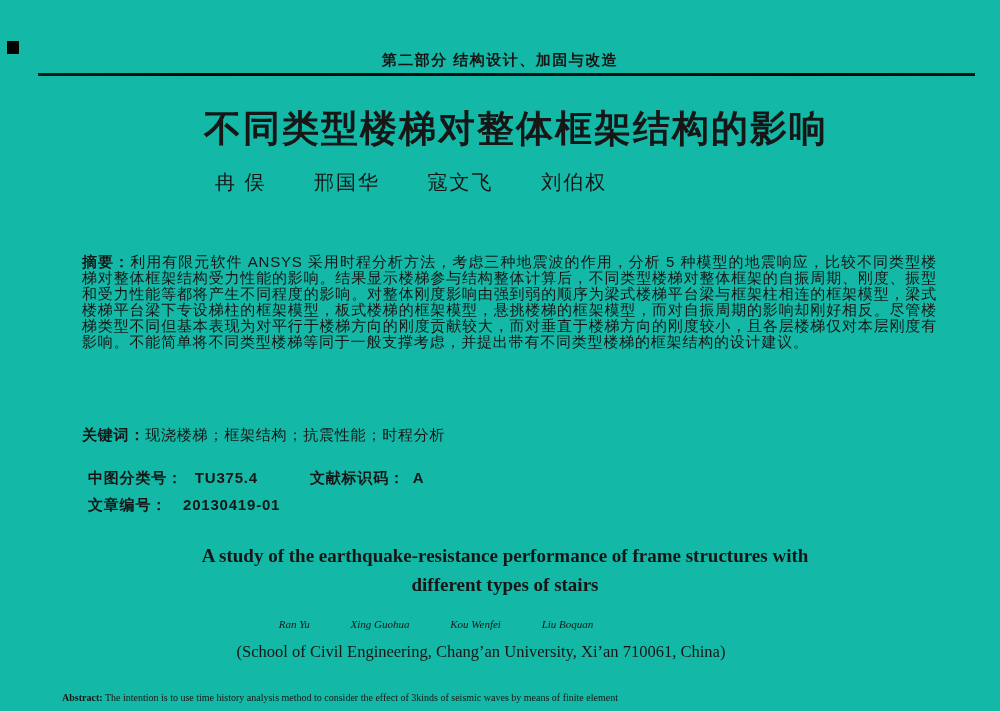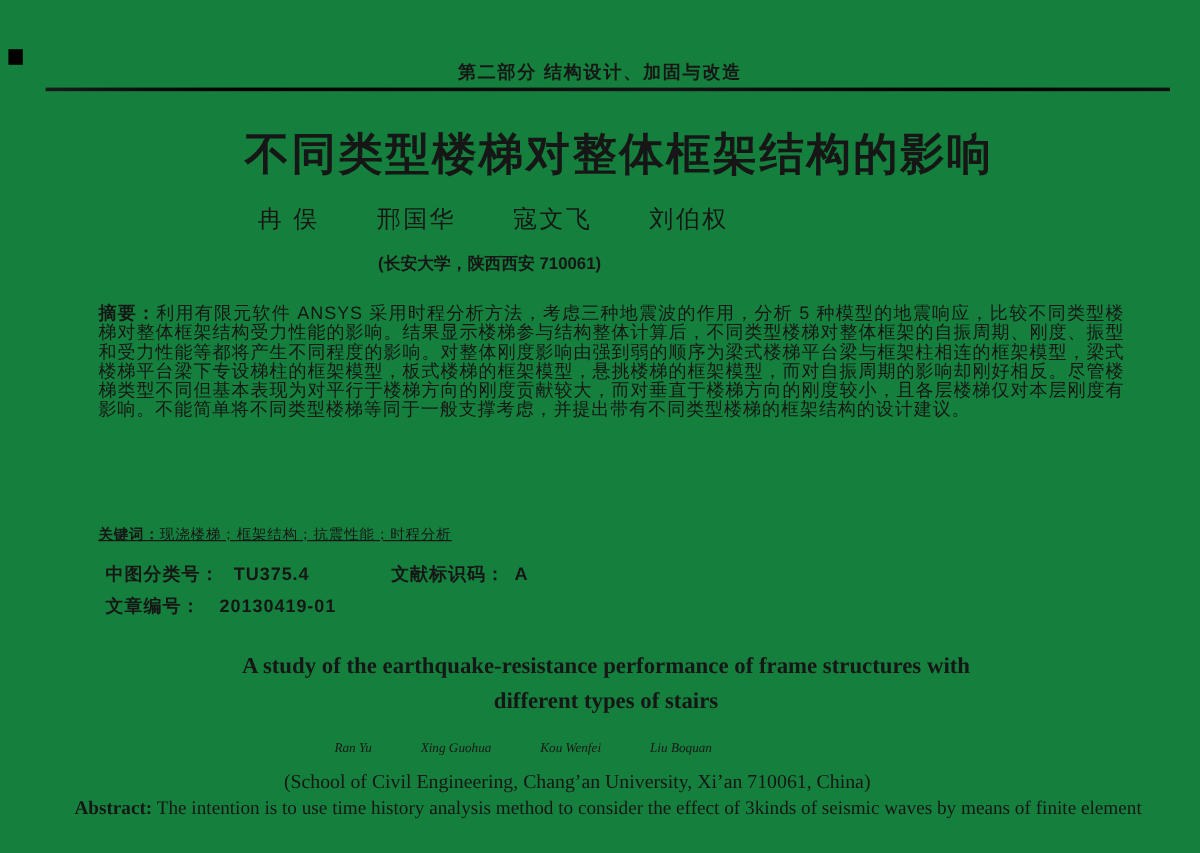--- a/index.html
+++ b/index.html
@@ -4,21 +4,21 @@
 <style>
   html, body {
     margin: 0;
     padding: 0;
     background: #ffffff;
   }
   .page {
     position: relative;
     width: 1000px;
     height: 711px;
-    background: #15803d;
+    background: #14b8a6;
     color: #161616;
     font-family: "Liberation Sans", sans-serif;
     overflow: hidden;
   }
   .scan-mark {
     position: absolute;
     left: 7px;
     top: 41px;
     width: 12px;
     height: 13px;
@@ -78,37 +78,36 @@
     left: 82px;
     width: 855px;
     font-size: 15px;
     line-height: 16px;
     letter-spacing: 0.8px;
     text-align: justify;
   }
   .abstract-cn .lbl { font-weight: bold; }
   .keywords-cn {
     position: absolute;
-    top: 437px;
+    top: 426px;
     left: 82px;
-    font-size: 12px;
-    letter-spacing: 0.8px;
-    text-decoration: underline;
+    font-size: 15px;
+    letter-spacing: 0.8px;
   }
   .keywords-cn .lbl { font-weight: bold; }
   .clc-line {
     position: absolute;
     top: 469px;
     left: 88px;
     font-size: 15px;
     letter-spacing: 0.8px;
     font-weight: bold;
   }
   .clc-line .val { margin-left: 12px; font-family: "Liberation Sans", sans-serif; }
-  .clc-line .lbl2 { margin-left: 68px; }
+  .clc-line .lbl2 { margin-left: 52px; }
   .clc-line .val2 { margin-left: 8px; }
   .article-no-line {
     position: absolute;
     top: 496px;
     left: 88px;
     font-size: 15px;
     letter-spacing: 0.8px;
     font-weight: bold;
   }
   .article-no-line .val { margin-left: 16px; }
@@ -139,25 +138,25 @@
     top: 642px;
     left: 0;
     width: 872px;
     text-align: center;
     font-family: "Liberation Serif", serif;
     font-size: 16.5px;
     padding-left: 45px;
   }
   .abstract-en {
     position: absolute;
-    top: 664px;
+    top: 688px;
     left: 62px;
     width: 890px;
     font-family: "Liberation Serif", serif;
-    font-size: 16px;
+    font-size: 10px;
     line-height: 19px;
     white-space: nowrap;
     overflow: hidden;
   }
   .abstract-en .lbl { font-weight: bold; font-family: "Liberation Serif", serif; }
 </style>
 </head>
 <body>
 
 <div class="page">
@@ -170,21 +169,20 @@
 
   <h1 class="title-cn" style="margin:0; font-size:37px;">不同类型楼梯对整体框架结构的影响</h1>
 
   <div class="authors-cn">
     <span>冉 俣</span>
     <span>邢国华</span>
     <span>寇文飞</span>
     <span>刘伯权</span>
   </div>
 
-  <div class="affiliation-cn">(长安大学，陕西西安 710061)</div>
 
   <p class="abstract-cn" style="margin:0;">
     <span class="lbl">摘要：</span><span>利用有限元软件 ANSYS 采用时程分析方法，考虑三种地震波的作用，分析 5 种模型的地震响应，比较不同类型楼梯对整体框架结构受力性能的影响。结果显示楼梯参与结构整体计算后，不同类型楼梯对整体框架的自振周期、刚度、振型和受力性能等都将产生不同程度的影响。对整体刚度影响由强到弱的顺序为梁式楼梯平台梁与框架柱相连的框架模型，梁式楼梯平台梁下专设梯柱的框架模型，板式楼梯的框架模型，悬挑楼梯的框架模型，而对自振周期的影响却刚好相反。尽管楼梯类型不同但基本表现为对平行于楼梯方向的刚度贡献较大，而对垂直于楼梯方向的刚度较小，且各层楼梯仅对本层刚度有影响。不能简单将不同类型楼梯等同于一般支撑考虑，并提出带有不同类型楼梯的框架结构的设计建议。</span>
   </p>
 
   <div class="keywords-cn">
     <span class="lbl">关键词：</span><span>现浇楼梯；框架结构；抗震性能；时程分析</span>
   </div>
 
   <div class="clc-line">

